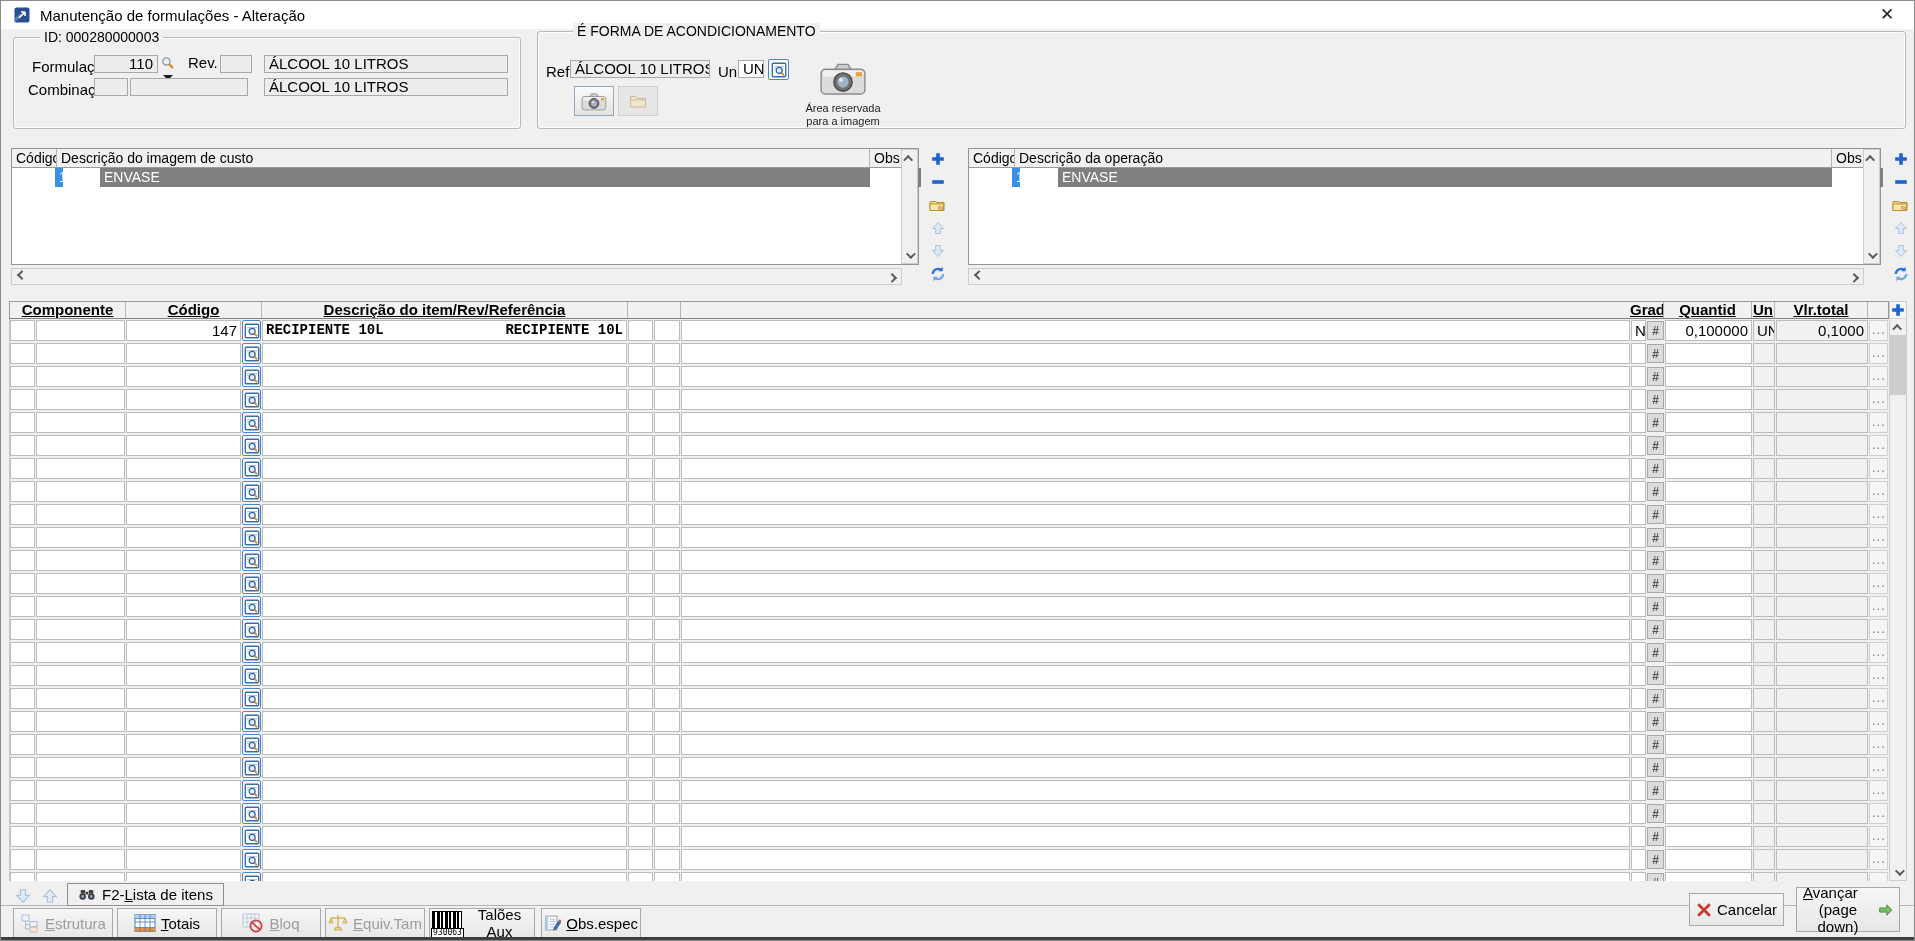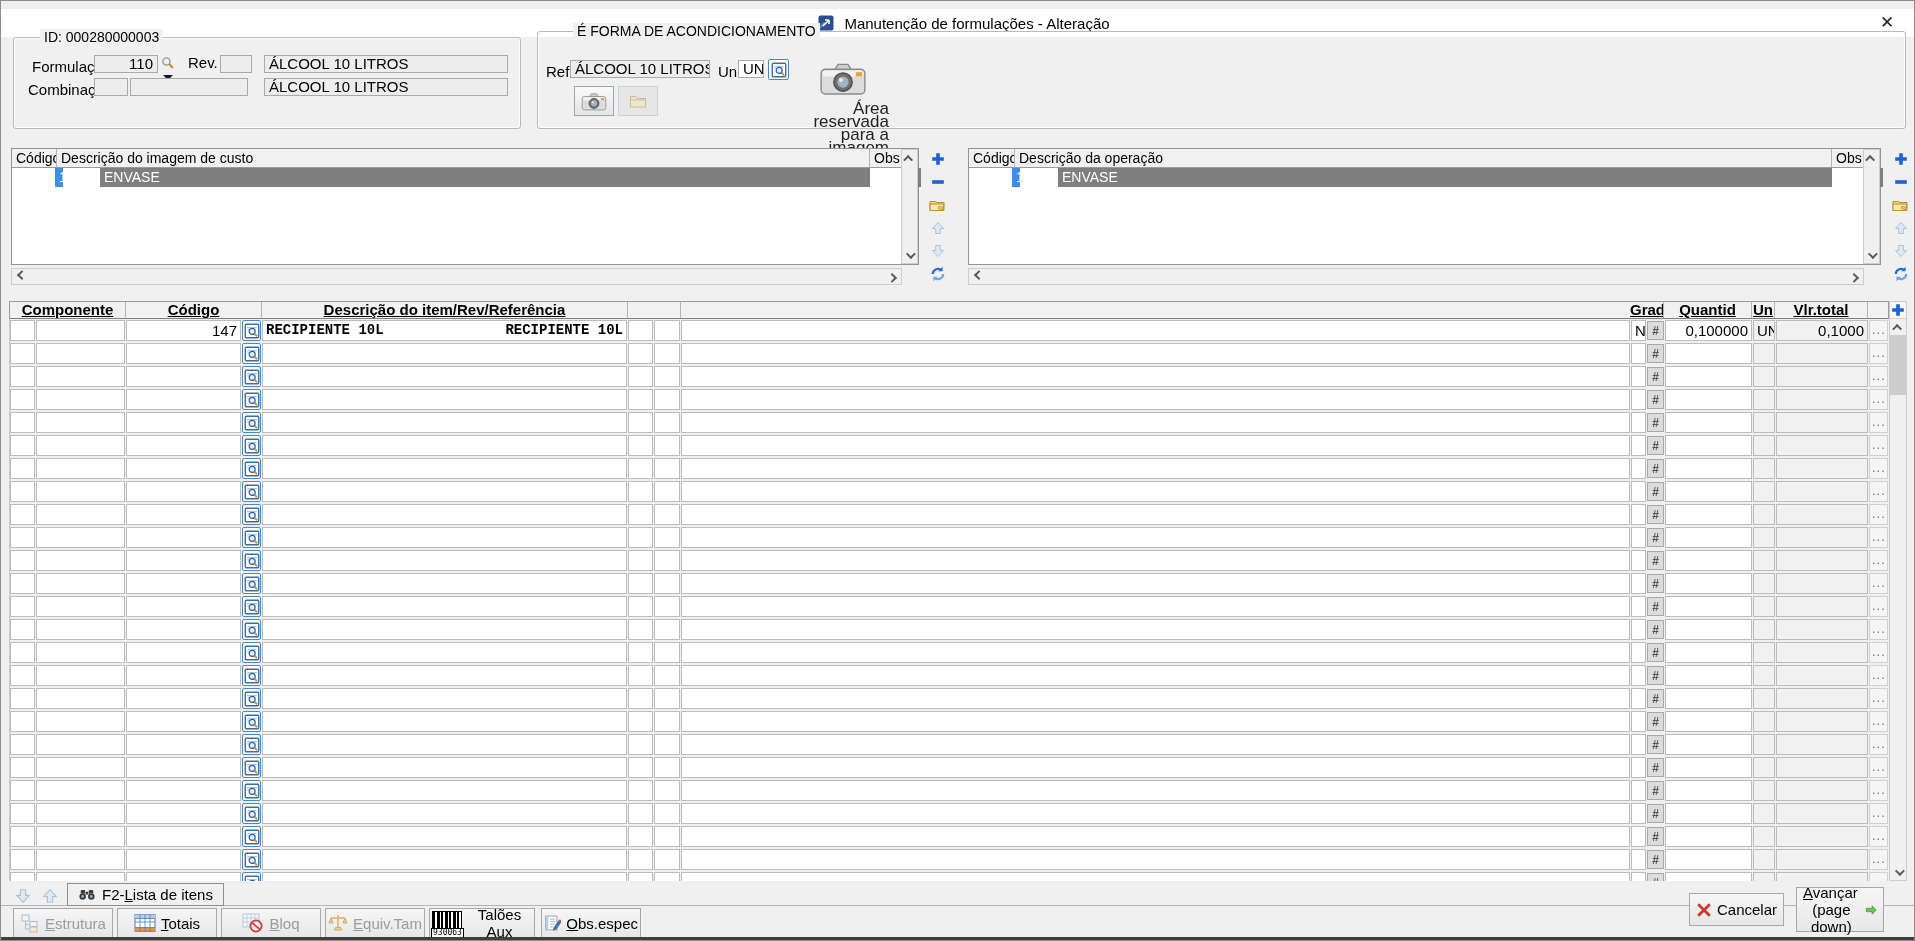--- a/index.html
+++ b/index.html
@@ -1,22 +1,22 @@
 <!DOCTYPE html>
 <html><head>
 <meta charset="utf-8">
 <style>
   html,body{margin:0;padding:0;background:#c8c8c8;}
   *,*::before,*::after{box-sizing:border-box;}
   #app{position:relative;width:1915px;height:941px;background:#f0f0f0;overflow:hidden;
        font-family:"Liberation Sans",sans-serif;font-size:15px;color:#000;
        border:1px solid #8c8c8c;}
   
-  .titlebar{position:absolute;left:0;top:8px;width:100%;height:28px;background:#ffffff;
-            display:flex;align-items:center;padding-left:13px;justify-content:center;}
+  .titlebar{position:absolute;left:0;top:0;width:100%;height:28px;background:#ffffff;
+            display:flex;align-items:center;padding-left:13px;}
   .titlebar .title{margin-left:10px;}
   .closebtn{position:absolute;right:15px;top:2px;font-size:17px;color:#222;cursor:pointer;
             width:24px;height:24px;text-align:center;line-height:24px;}
   
   .groupbox{position:absolute;border:1px solid #b9b9b9;border-radius:3px;
             box-shadow:inset 0 0 0 1px #fdfdfd;}
   .gb-label{position:absolute;top:-9px;background:#f0f0f0;padding:0 4px;font-size:14px;white-space:nowrap;}
   #id-box{left:12px;top:36px;width:508px;height:92px;}
   #acond-box{left:536px;top:30px;width:1369px;height:98px;}
   .flabel{position:absolute;white-space:nowrap;}
@@ -25,21 +25,21 @@
   .fld.white{background:#fff;}
   .fld.num{text-align:right;}
   .iconbtn{position:absolute;display:flex;align-items:center;justify-content:center;cursor:pointer;}
   .tri-down{position:absolute;width:0;height:0;border-left:5px solid transparent;
             border-right:5px solid transparent;border-top:5px solid #1a1a1a;}
   .sqbtn{border:1px solid #4a86c8;background:#fdfdfd;border-radius:2px;padding:0;
          display:flex;align-items:center;justify-content:center;cursor:pointer;}
   .campbtn{position:absolute;width:40px;height:30px;display:flex;align-items:center;justify-content:center;
            border:1px solid #93a8bd;background:linear-gradient(#fafafa,#e4e4e4);cursor:pointer;}
   .campbtn.flat{border:1px solid #cfcfcf;background:#e6e6e6;}
-  .caption{position:absolute;font-size:17px;color:#222;text-align:right;line-height:13px;}
+  .caption{position:absolute;font-size:11px;color:#222;text-align:center;line-height:13px;}
   
   .grid{position:absolute;border:1px solid #949494;background:#fff;}
   .ghead{display:grid;height:19px;background:#f1f1f1;border-bottom:1px solid #9a9a9a;font-size:14px;}
   .ghead .hc{border-right:1px solid #b4b4b4;padding:1px 4px;overflow:hidden;white-space:nowrap;}
   .ghead .hc.center{text-align:center;}
   .grow{display:grid;height:19px;font-size:14px;color:#fff;}
   .grow .gc{overflow:hidden;white-space:nowrap;padding:1px 4px;background:#7f7f7f;margin-left:43px;}
   .grow .gc.sel{background:#3d8fe3;text-align:right;}
   .gridfill{position:absolute;left:0;right:0;bottom:0;background:#fff;}
   .cols3L{grid-template-columns:45px 1fr 32px;}
@@ -92,21 +92,21 @@
         background:linear-gradient(#f6f6f6,#e7e7e7);display:flex;align-items:center;justify-content:center;
         gap:5px;font-size:15px;font-family:"Liberation Sans",sans-serif;cursor:pointer;padding:0 2px;}
   .fbtn.disabled{color:#9c9c9c;}
   .key{text-decoration:underline;}
   .barcode{position:relative;display:inline-block;width:30px;height:24px;}
   .barcode .bars{display:block;width:30px;height:20px;background:#fff;border:1px solid #000;
         background-image:repeating-linear-gradient(90deg,#000 0 2px,#fff 2px 4px,#000 4px 7px,#fff 7px 8px);}
   .barcode .bcode{position:absolute;left:-1px;bottom:-3px;font-size:8px;line-height:8px;background:#fff;
         border:1px solid #000;padding:0 1px;font-family:"DejaVu Sans Mono",monospace;}
   #cancel-btn{left:1688px;top:892px;width:95px;height:33px;}
-  #avancar-btn{left:1795px;top:886px;width:88px;height:45px;justify-content:space-between;padding:0 6px;}
+  #avancar-btn{left:1795px;top:886px;width:104px;height:45px;justify-content:space-between;padding:0 6px;}
   .av-lines{display:flex;flex-direction:column;align-items:flex-start;line-height:17px;font-size:15px;}
   .bottomstrip{position:absolute;left:0;top:936px;width:100%;height:5px;background:#3f3f3f;}
   .ic14{width:14px;height:14px;} .ic16{width:16px;height:16px;} .ic18{width:18px;height:18px;}
   .ic20{width:20px;height:20px;} .ic22{width:22px;height:22px;}
 </style>
 </head>
 <body>
 
 <svg width="0" height="0" style="position:absolute">
 <defs>

